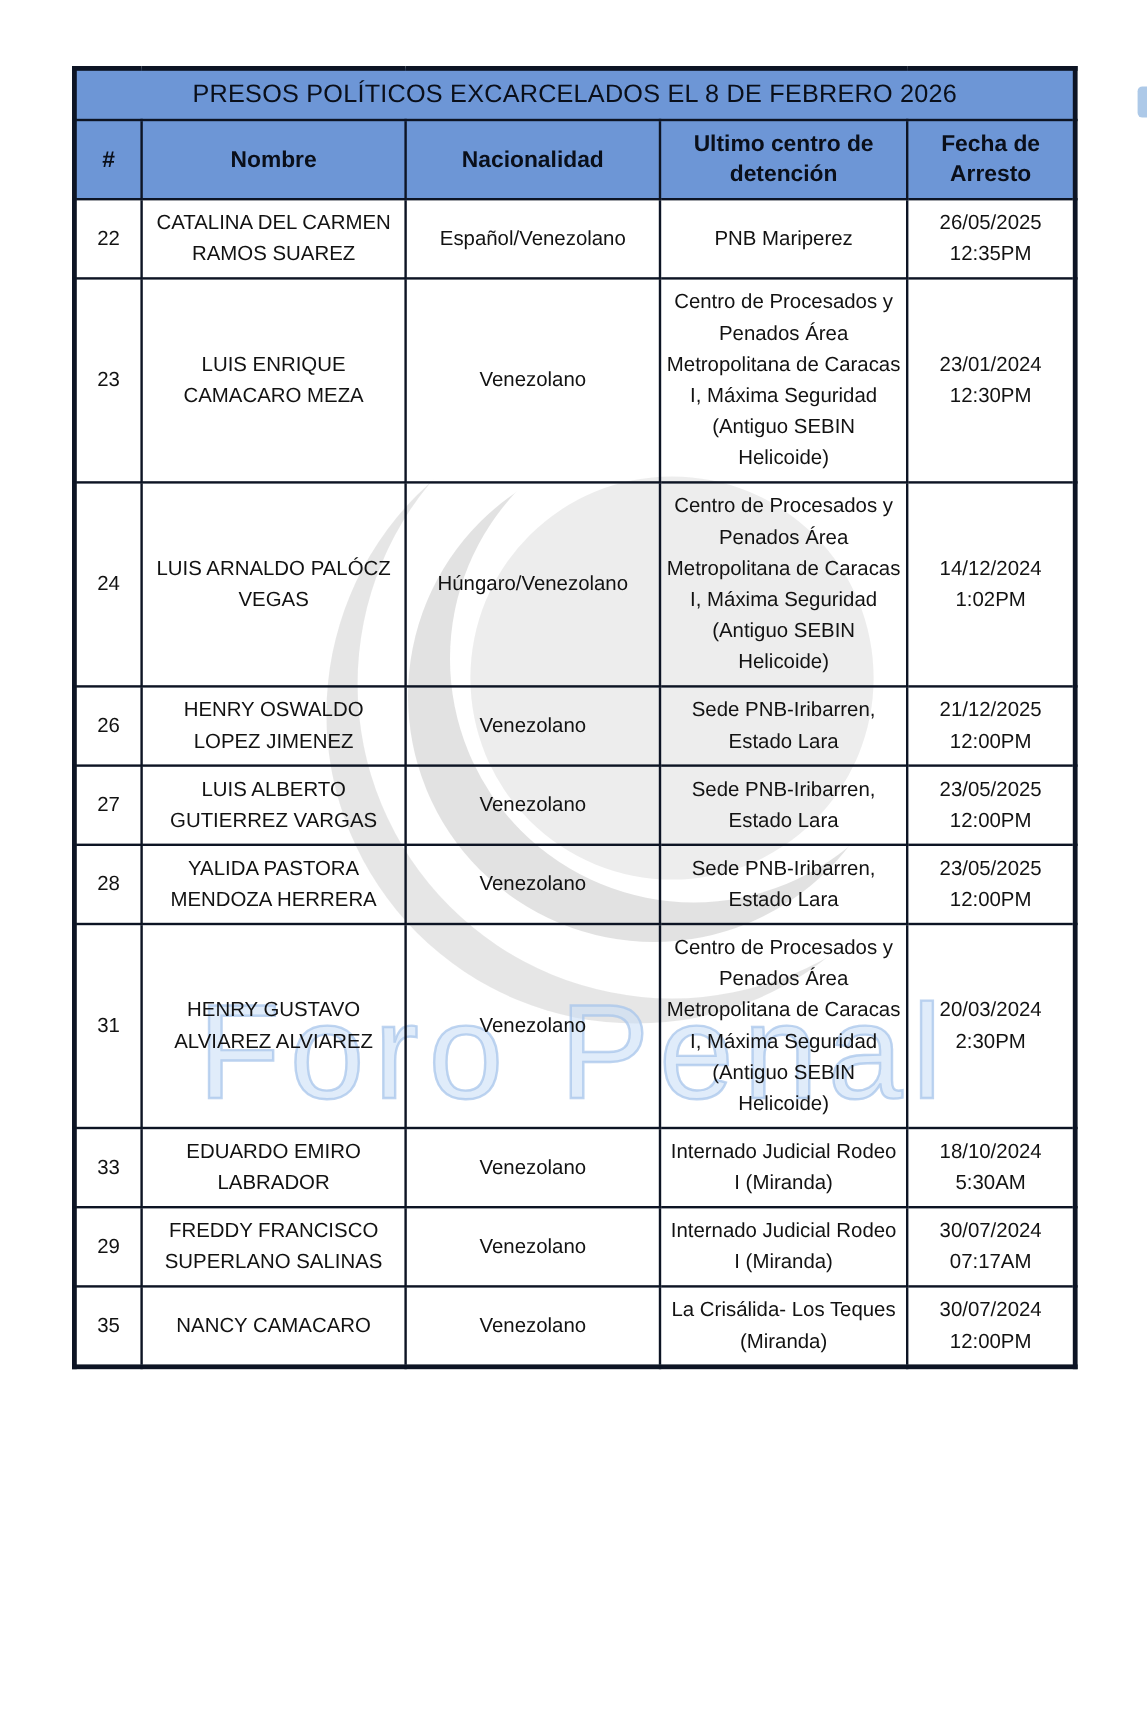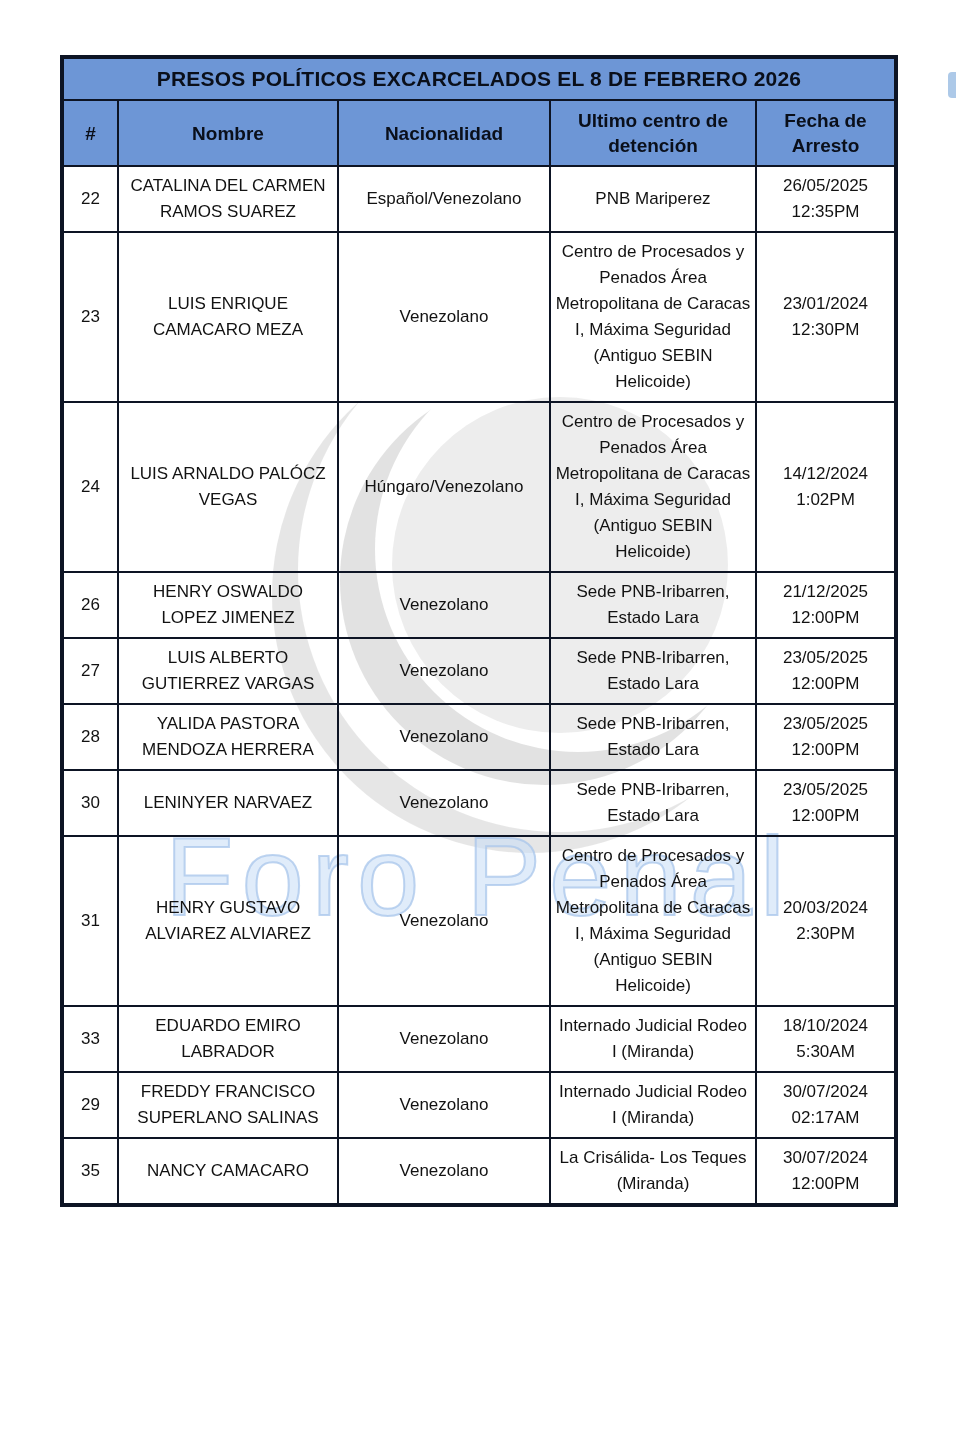--- a/index.html
+++ b/index.html
@@ -51,21 +51,21 @@
     background: transparent;
   }
   table.prisoners, table.prisoners th, table.prisoners td {
     border: 2px solid var(--border);
   }
   table.prisoners { border-width: 4px; }
   th.title-cell {
     background: var(--header-bg);
     color: var(--title-text);
     font-size: 21px;
-    font-weight: bold;
+    font-weight: normal;
     padding: 8px 4px;
     border-bottom-width: 4px;
     letter-spacing: 0.2px;
   }
   th.head-cell {
     background: var(--header-bg);
     color: var(--title-text);
     font-size: 19px;
     font-weight: bold;
     line-height: 25px;
@@ -196,30 +196,20 @@
     <td>YALIDA PASTORA MENDOZA HERRERA</td>
     <td>Venezolano</td>
     <td>Sede PNB-Iribarren, Estado Lara</td>
     <td>
       <div>23/05/2025</div>
       <div>12:00PM</div>
     </td>
   </tr>
 
 
-  <tr>
-    <td>30</td>
-    <td>LENINYER NARVAEZ</td>
-    <td>Venezolano</td>
-    <td>Sede PNB-Iribarren, Estado Lara</td>
-    <td>
-      <div>23/05/2025</div>
-      <div>12:00PM</div>
-    </td>
-  </tr>
 
   <tr>
     <td>31</td>
     <td>HENRY GUSTAVO ALVIAREZ ALVIAREZ</td>
     <td>Venezolano</td>
     <td>Centro de Procesados y Penados Área Metropolitana de Caracas I, Máxima Seguridad (Antiguo SEBIN Helicoide)</td>
     <td>
       <div>20/03/2024</div>
       <div>2:30PM</div>
     </td>
@@ -237,21 +227,21 @@
     </td>
   </tr>
 
   <tr>
     <td>29</td>
     <td>FREDDY FRANCISCO SUPERLANO SALINAS</td>
     <td>Venezolano</td>
     <td>Internado Judicial Rodeo I (Miranda)</td>
     <td>
       <div>30/07/2024</div>
-      <div>02:17AM</div>
+      <div>07:17AM</div>
     </td>
   </tr>
 
   <tr>
     <td>35</td>
     <td>NANCY CAMACARO</td>
     <td>Venezolano</td>
     <td>La Crisálida- Los Teques (Miranda)</td>
     <td>
       <div>30/07/2024</div>

